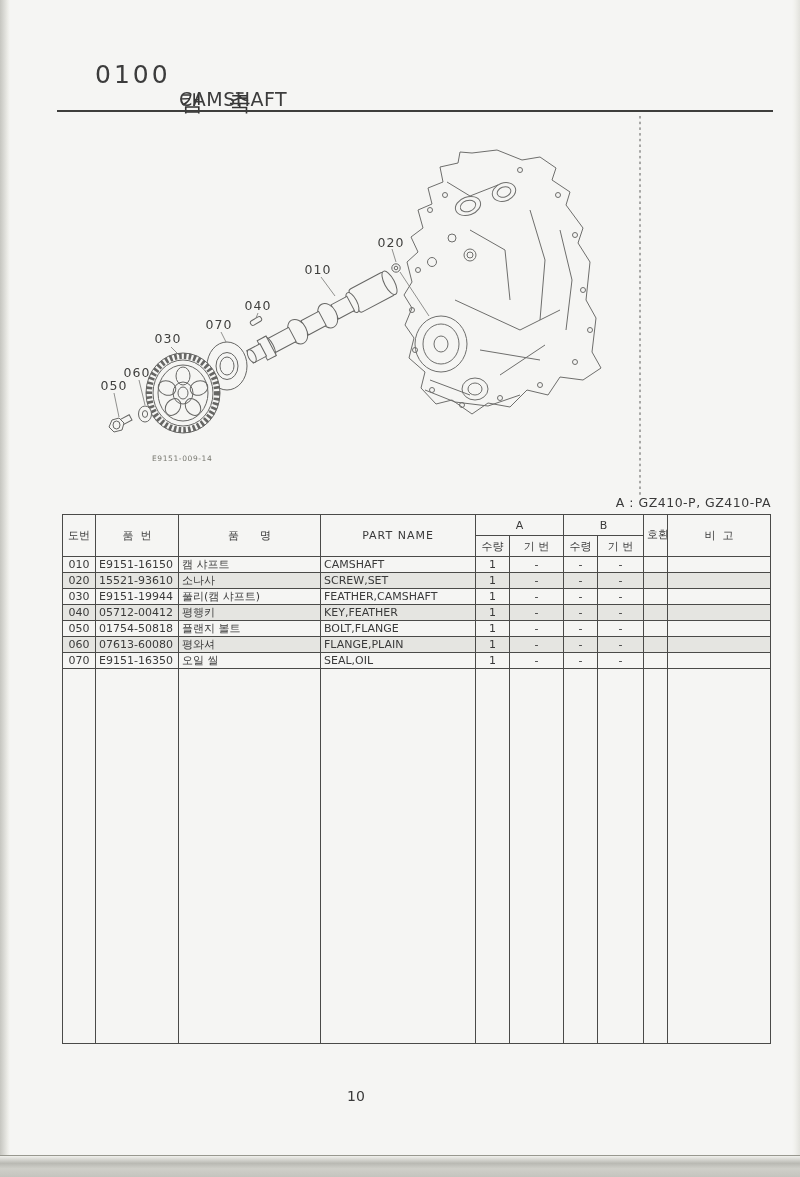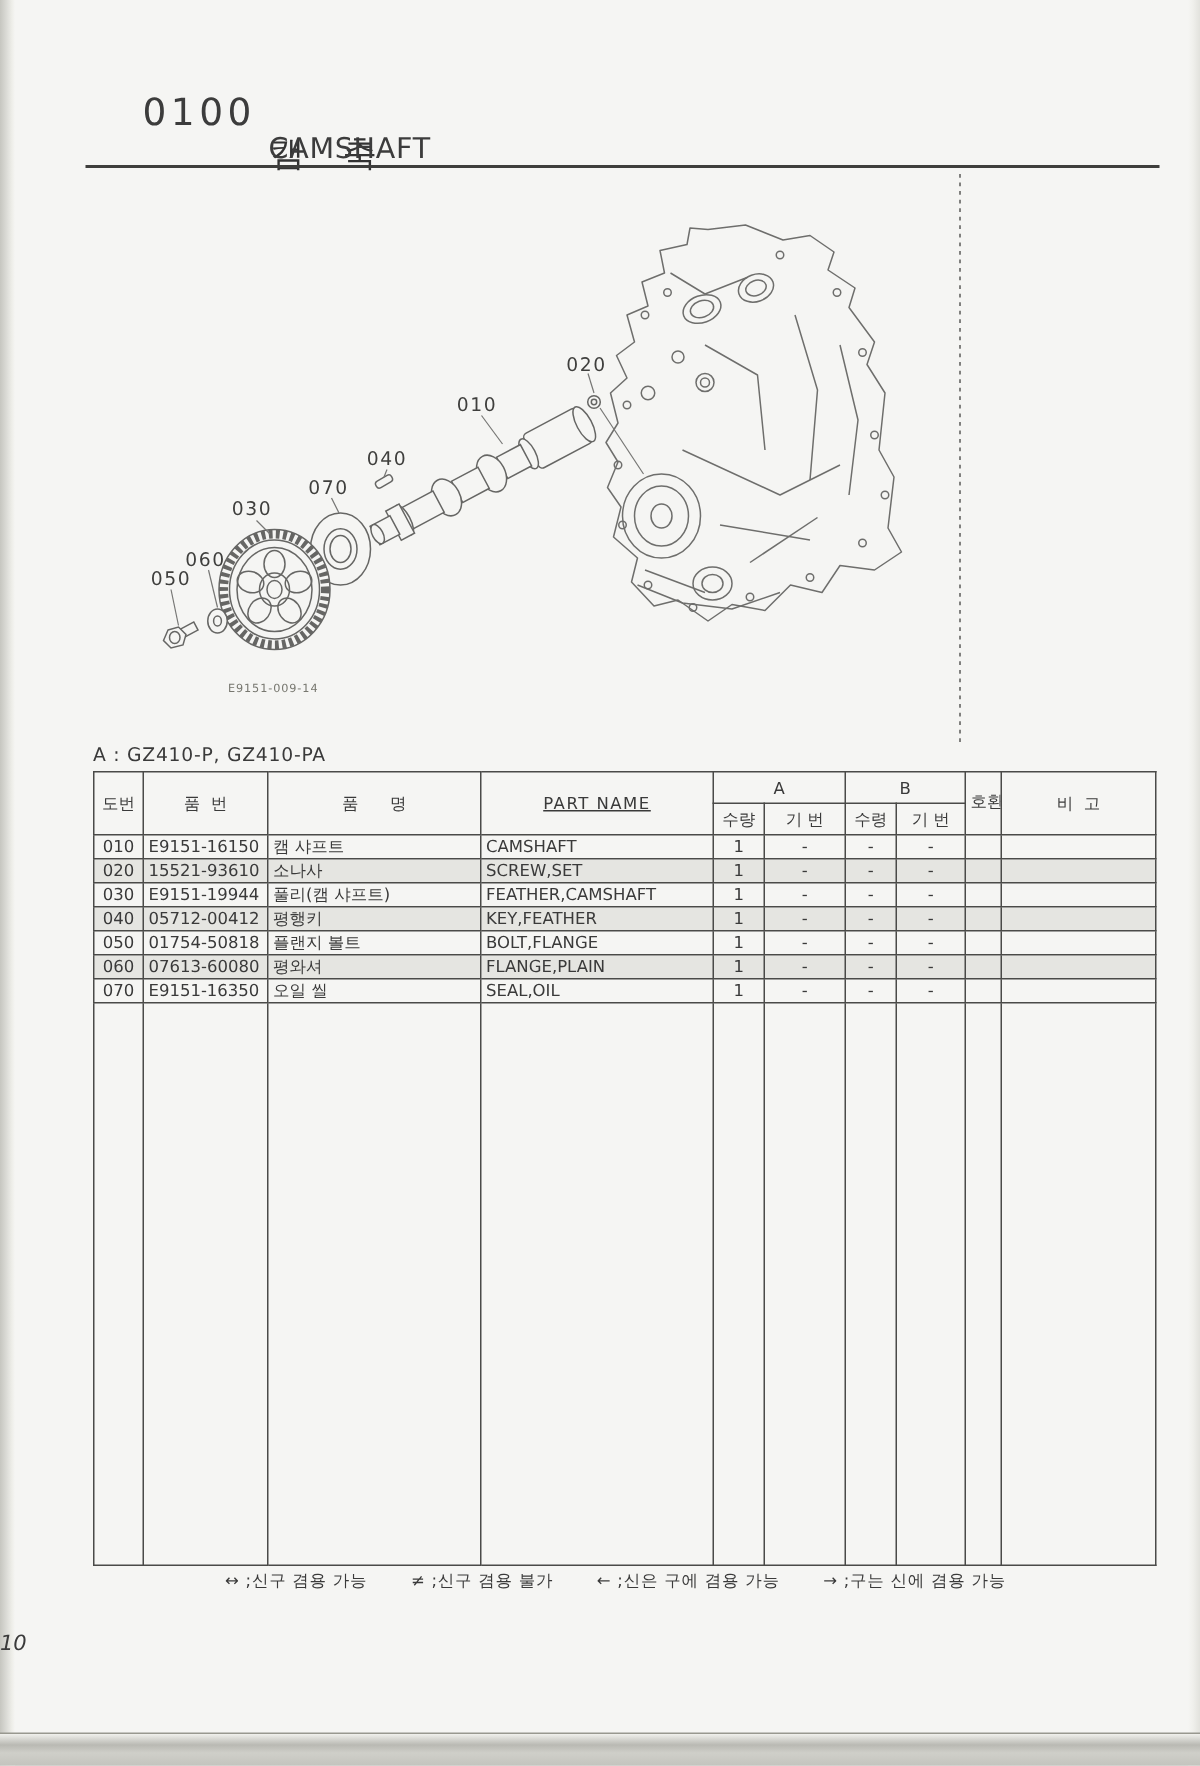--- a/index.html
+++ b/index.html
@@ -19,40 +19,40 @@
     background: linear-gradient(180deg,#f0f0ec 0%, #b9b9b3 35%, #cfcfc9 60%, #c4c4be 100%);
     border-top: 1px solid #98988f; }
 
   .hdr-code { position:absolute; left:95px; top:60px; font-size:25px; letter-spacing:3px; color:#3c3c3c; }
   .hdr-ko   { position:absolute; left:180px; top:58px; font-size:23px; letter-spacing:9px; color:#333;margin-top:29px; }
   .hdr-en   { position:absolute; left:179px; top:88px; font-size:19px; letter-spacing:0.5px; color:#3c3c3c; }
   .hdr-rule { position:absolute; left:57px; top:110px; width:716px; border-top:2px solid #3e3e3c; }
 
   .diagram-svg { position:absolute; left:0; top:0; width:800px; height:1177px; pointer-events:none; }
 
-  .model-note { position:absolute; top:495px; left:62px; width:709px; text-align:left;
+  .model-note { position:absolute; top:495px; left:62px; width:709px; text-align:right;
     font-size:12.5px; letter-spacing:0.5px; color:#3a3a3a; }
 
   table.parts { position:absolute; left:62px; top:514px; width:709px;
     border-collapse:collapse; table-layout:fixed;border-radius:16px; }
   table.parts th, table.parts td {
     border:1px solid #4a4a48; font-weight:normal; font-size:11px;
     padding:0 3px; overflow:hidden; white-space:pre; color:#3a3a3a; }
   table.parts thead th { text-align:center; height:21px; }
   table.parts td { height:16px; }
   td.c { text-align:center; }
-  th.partname { letter-spacing:1px;text-decoration:underline; }
+  th.partname { letter-spacing:1px; }
   th.vert { white-space:normal; word-break:break-all; line-height:1.15; font-size:10.5px; padding:1px 4px; }
   tr.shaded td { background:#e5e5e1; }
   tbody.fill td { height:375px; background:transparent; }
 
   .footnote { position:absolute; left:150px; top:1046px; display:flex; gap:29px;
     font-size:11px; color:#3a3a3a; letter-spacing:0.5px; }
-  .pageno { position:absolute; left:0; top:1088px; width:712px; text-align:left;
-    font-size:14px; color:#3a3a3a;font-style:italic; }
+  .pageno { position:absolute; left:0; top:1088px; width:712px; text-align:center;
+    font-size:14px; color:#3a3a3a; }
 </style>
 </head>
 <body>
 
 <div class="page">
   <div class="edge-left"></div>
   <div class="edge-right"></div>
 
   <div class="hdr-code">0100</div>
   <div class="hdr-ko">캠 축</div>
@@ -313,23 +313,17 @@
           <td></td>
           <td></td>
         <td></td>
           <td></td>
           <td></td>
         <td></td>
       </tr>
     </tbody>
   </table>
 
-  <div class="footnote">
-    <span>↔ ;신구 겸용 가능</span>
-    <span>≠ ;신구 겸용 불가</span>
-    <span>← ;신은 구에 겸용 가능</span>
-    <span>→ ;구는 신에 겸용 가능</span>
-  </div>
 
   <div class="pageno">10</div>
 
   <div class="edge-bottom"></div>
 </div>
 
 </body></html>

